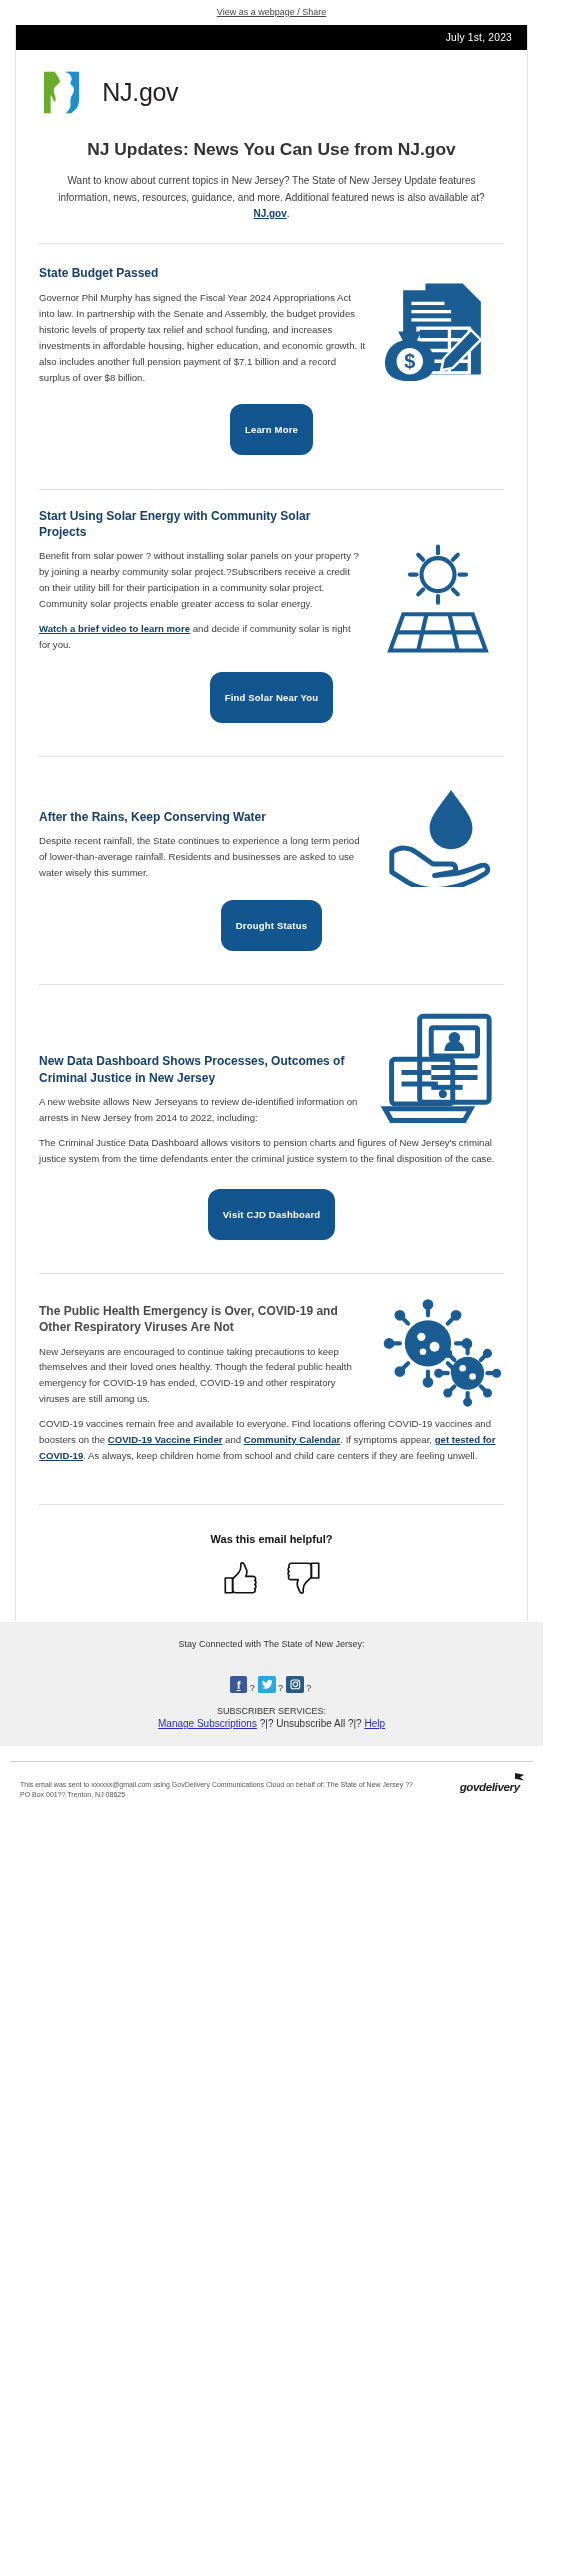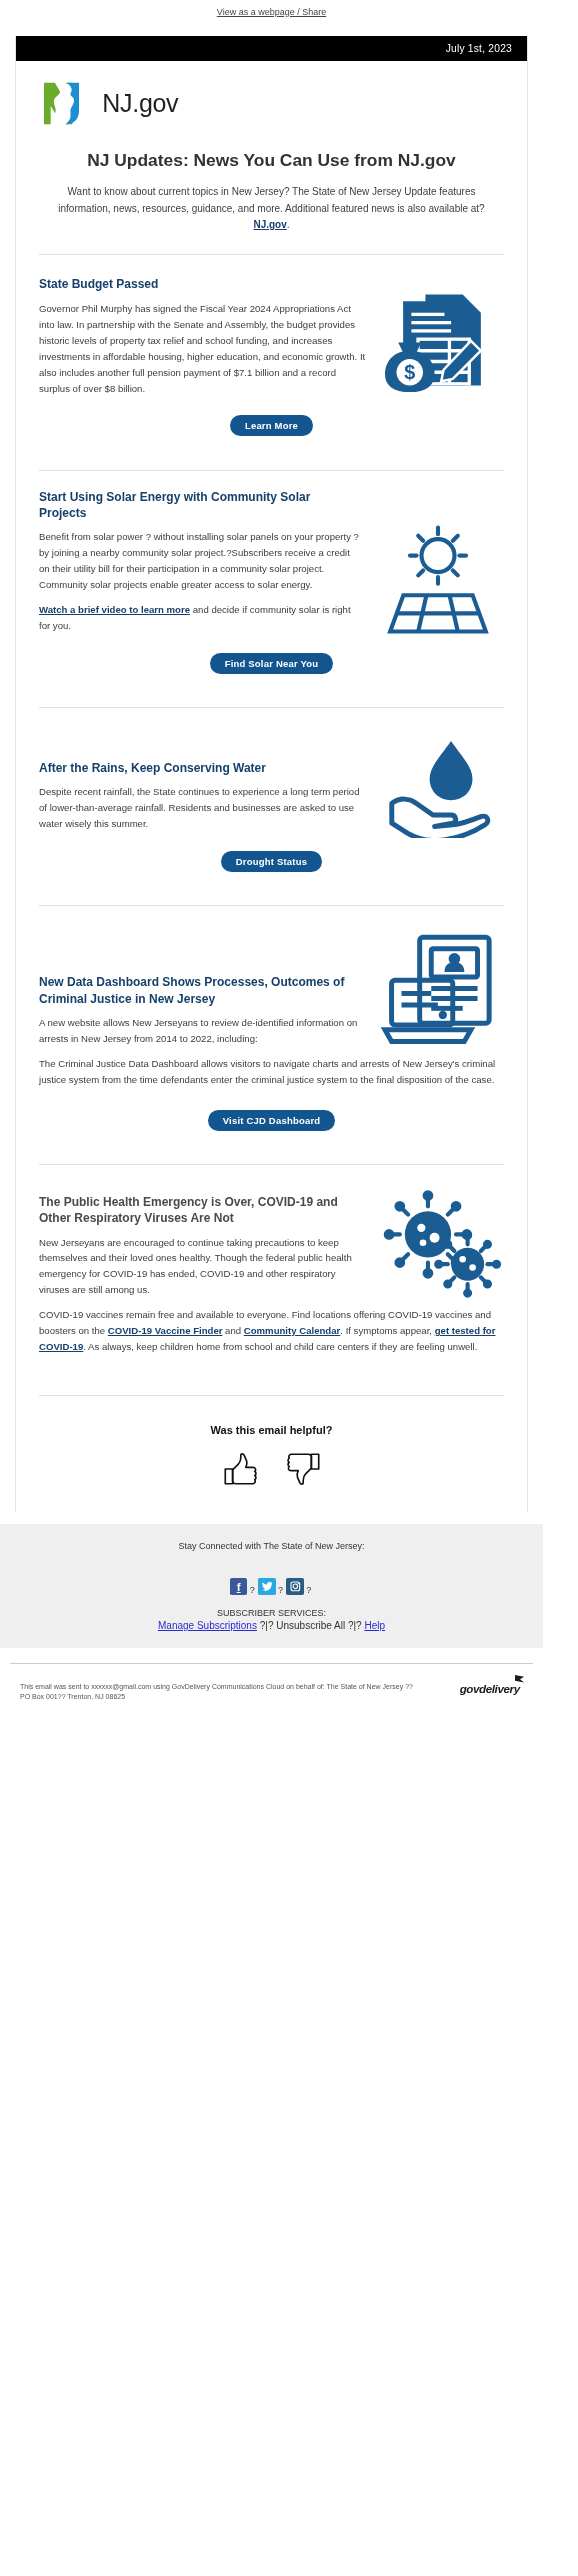--- a/index.html
+++ b/index.html
@@ -20,21 +20,21 @@
     font-size:9px;
     background:#ffffff;
   }
   .preheader a {
     color:#444; text-decoration:underline;
   }
 
   
   .card {
     width:513px;
-    margin:12px auto;
+    margin:1px auto;
     background:#ffffff;
     border-left:0.8px solid #e3e3e3;
     border-right:0.8px solid #e3e3e3;
     box-shadow:0 0 0 0 rgba(0,0,0,0);
   }
   .blackbar {
     background:#000000;
     height:25px;
     display:flex;
     align-items:center;
@@ -118,21 +118,21 @@
   .story li { padding-left:1.7px; }
   .full-note { padding:0 0 3.3px; }
 
   .btn-row { text-align:center; padding:10px 0 5px; }
   .btn {
     display:inline-block;
     background:#12558f;
     color:#ffffff;
     font-size:9.5px;
     font-weight:bold;
-    padding:5px 15px;
+    padding:20px 15px;
     border-radius:12px;
     text-decoration:none;
     letter-spacing:0.2px;
   }
 
   
   .feedback { padding:28px 0 25px; text-align:center; }
   .feedback h3 {
     margin:0 0 15px;
     font-size:11px;
@@ -342,21 +342,21 @@
             <g fill="none" stroke="#1b5c93" stroke-width="6">
               <rect x="14" y="62" width="74" height="54" rx="4"></rect>
               <line x1="26" y1="78" x2="62" y2="78"></line>
               <line x1="26" y1="92" x2="70" y2="92"></line>
               <path d="M6 122 h104 l-8 14 H14 Z"></path>
             </g>
             <circle cx="76" cy="104" r="5" fill="#1b5c93"></circle>
           </svg>
         </div>
       </div>
-      <p class="full-note">The Criminal Justice Data Dashboard allows visitors to navigate charts and arrests of New Jersey's criminal justice system from the time defendants enter the criminal justice system to the final disposition of the case.</p>
+      <p class="full-note">The Criminal Justice Data Dashboard allows visitors to pension charts and figures of New Jersey's criminal justice system from the time defendants enter the criminal justice system to the final disposition of the case.</p>
       <div class="btn-row">
         <a class="btn" href="#">Visit CJD Dashboard</a>
       </div>
     </div>
 
     <hr class="divider">
 
     <div class="story">
       <div class="story-grid">
         <div class="story-col">

